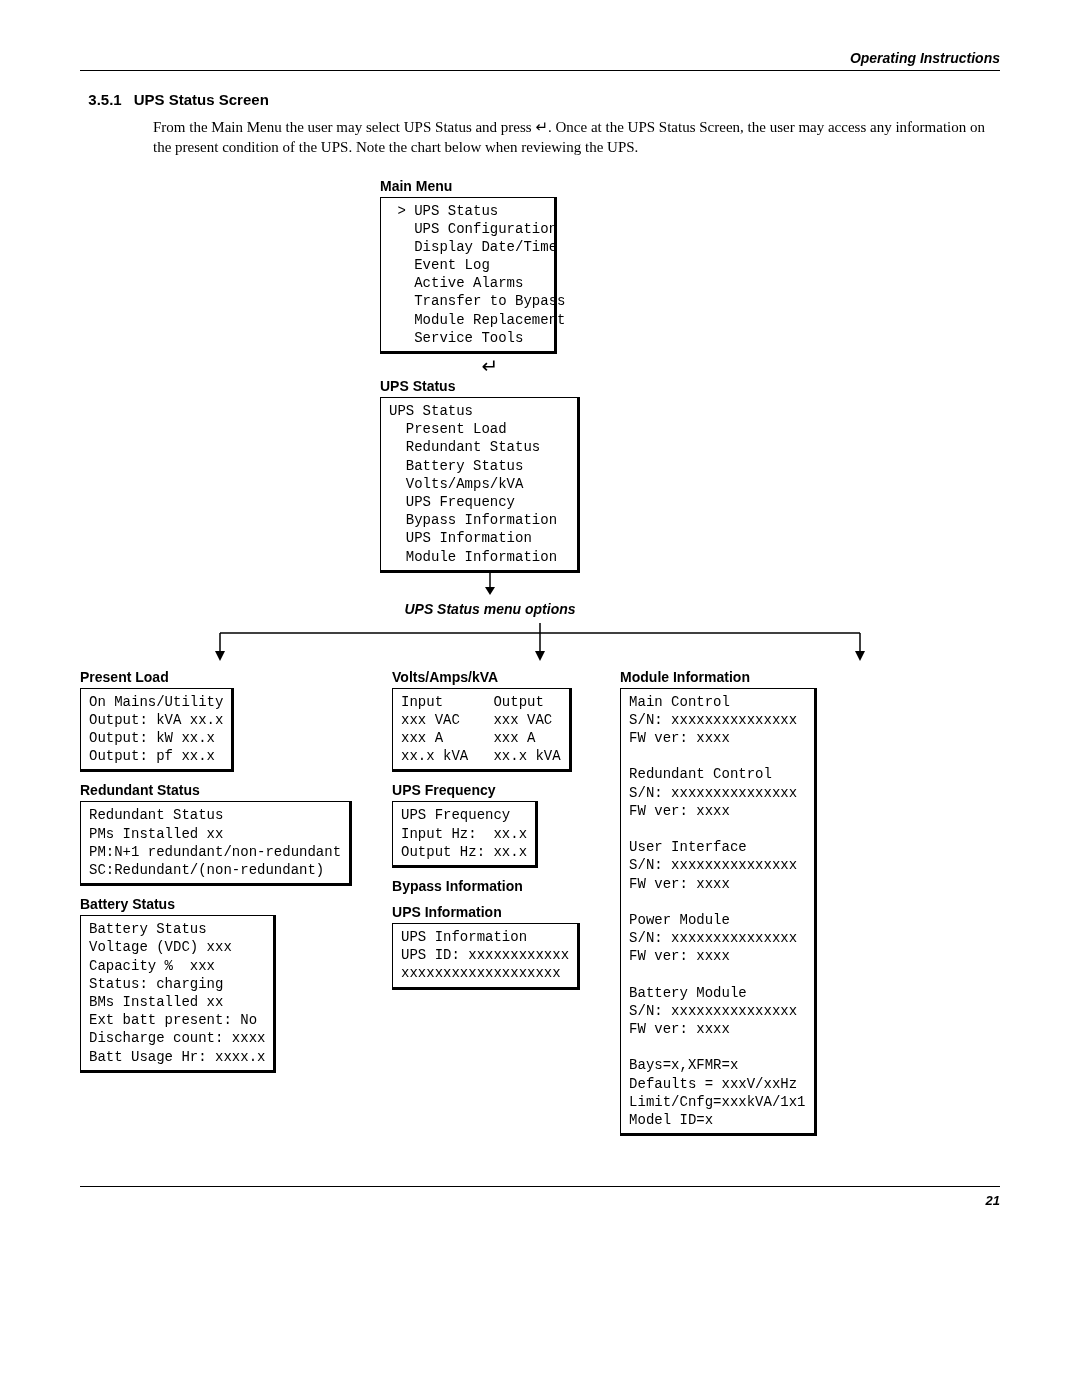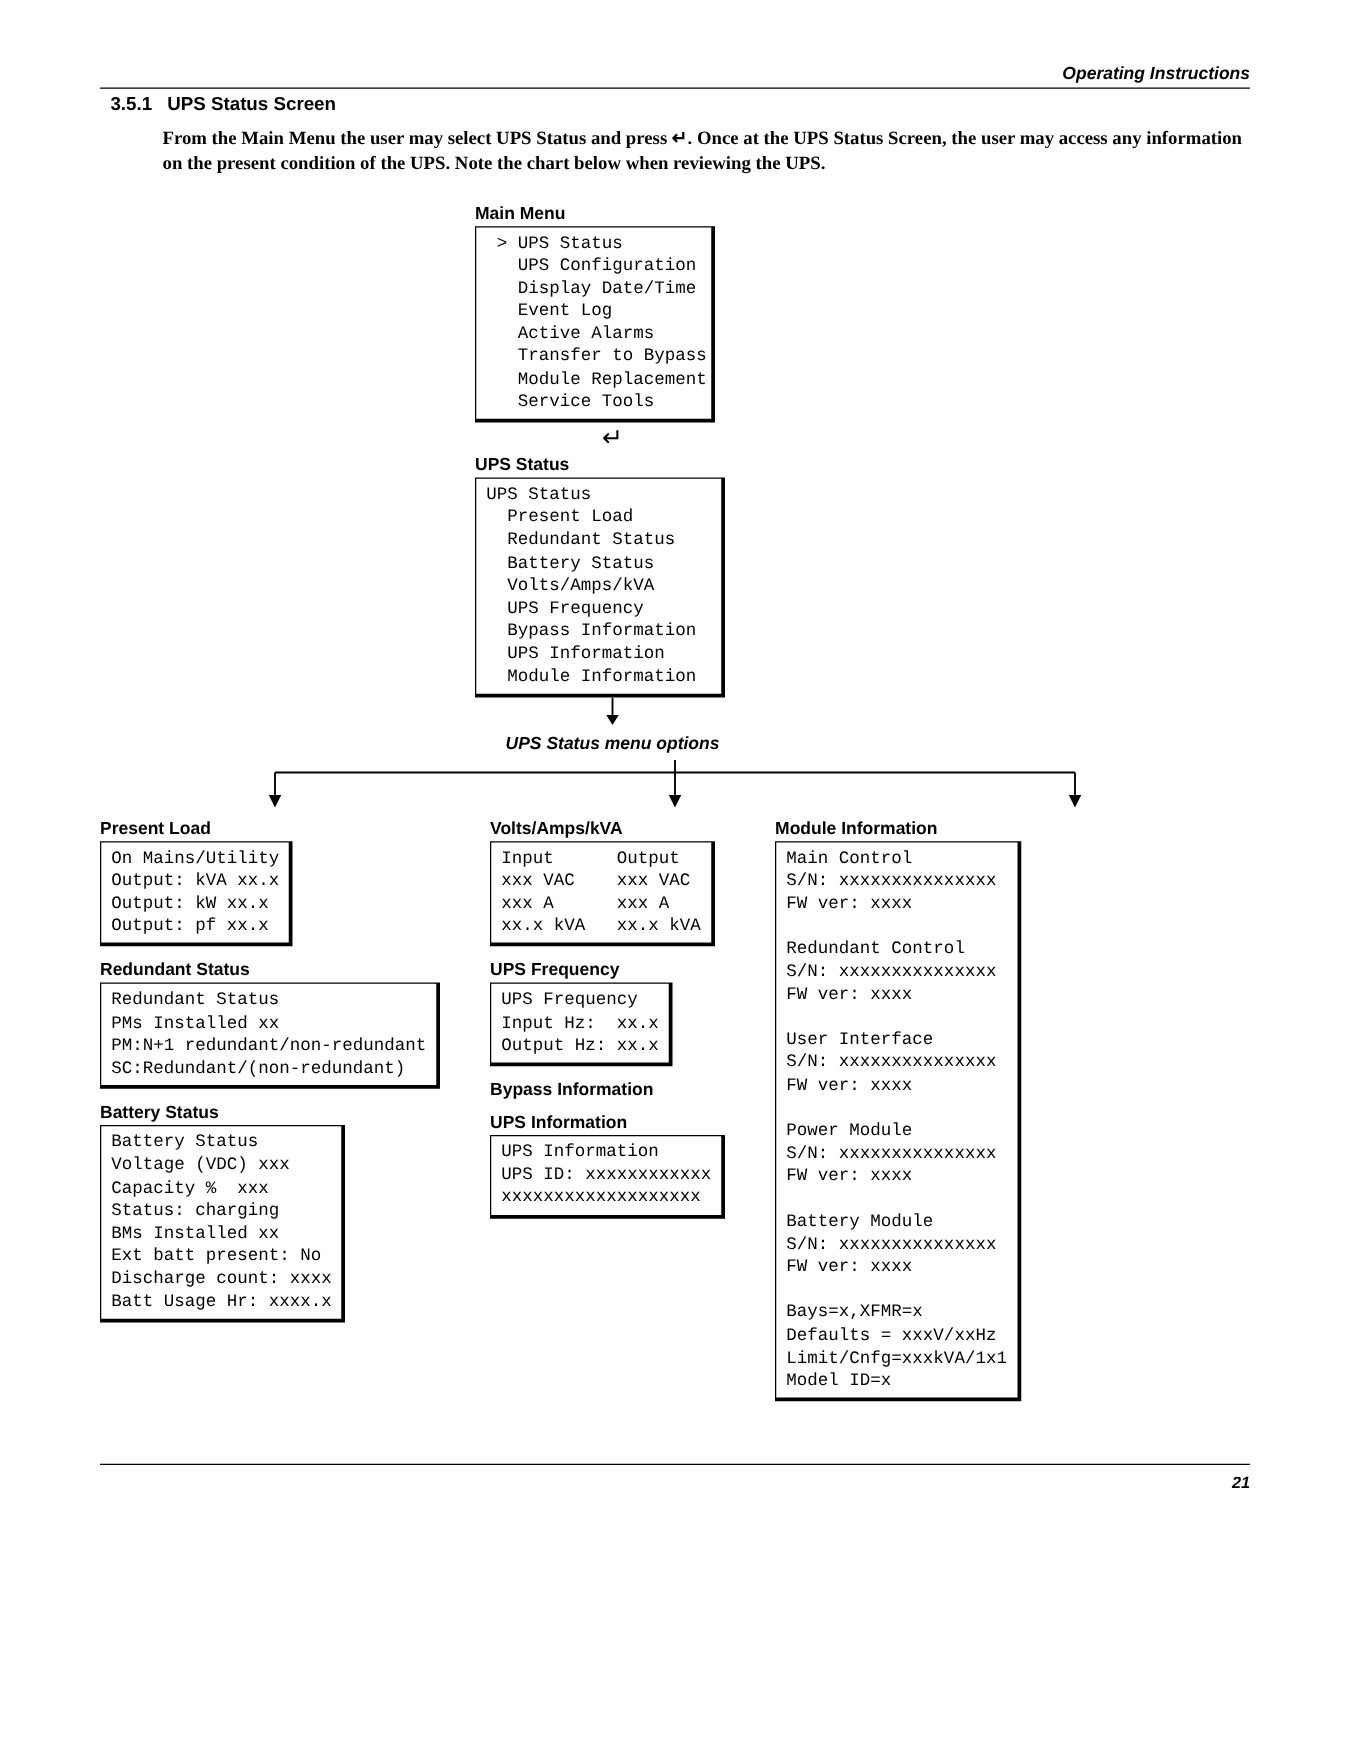--- a/index.html
+++ b/index.html
@@ -12,40 +12,39 @@
     color: #000;
   }
   .header-right {
     text-align: right;
     font-family: Arial, sans-serif;
     font-weight: bold;
     font-style: italic;
     font-size: 14px;
     border-bottom: 1px solid #000;
     padding-bottom: 4px;
-    margin-bottom: 4px;
+    margin-bottom: 20px;
   }
   .sec-num {
     font-family: Arial, sans-serif;
     font-weight: bold;
     font-size: 15px;
     display: inline-block;
     width: 50px;
     text-align: center;
   }
   .sec-title {
     font-family: Arial, sans-serif;
     font-weight: bold;
     font-size: 15px;
   }
   .para {
-    margin-left: 50px;
+    margin-left: 73px;
     margin-top: 8px;
     line-height: 1.35;
-    font-weight: bold;
   }
   .chart-area {
     margin-top: 20px;
     margin-left: 0;
     position: relative;
   }
   .box-title {
     font-family: Arial, sans-serif;
     font-weight: bold;
     font-size: 14px;
@@ -116,21 +115,21 @@
   <span class="sec-title">UPS Status Screen</span>
 </div>
 
 <p class="para">From the Main Menu the user may select UPS Status and press ↵. Once at the UPS Status Screen, the user may access any information on the present condition of the UPS. Note the chart below when reviewing the UPS.</p>
 
 <div class="chart-area">
 
   <div class="top-stack">
     <div class="box-wrapper">
       <div class="box-title">Main Menu</div>
-      <div class="screen" style="width:192px"> &gt; UPS Status
+      <div class="screen" style="width:177px"> &gt; UPS Status
    UPS Configuration
    Display Date/Time
    Event Log
    Active Alarms
    Transfer to Bypass
    Module Replacement
    Service Tools</div>
     </div>
 
     <div class="enter-glyph">↵</div>

